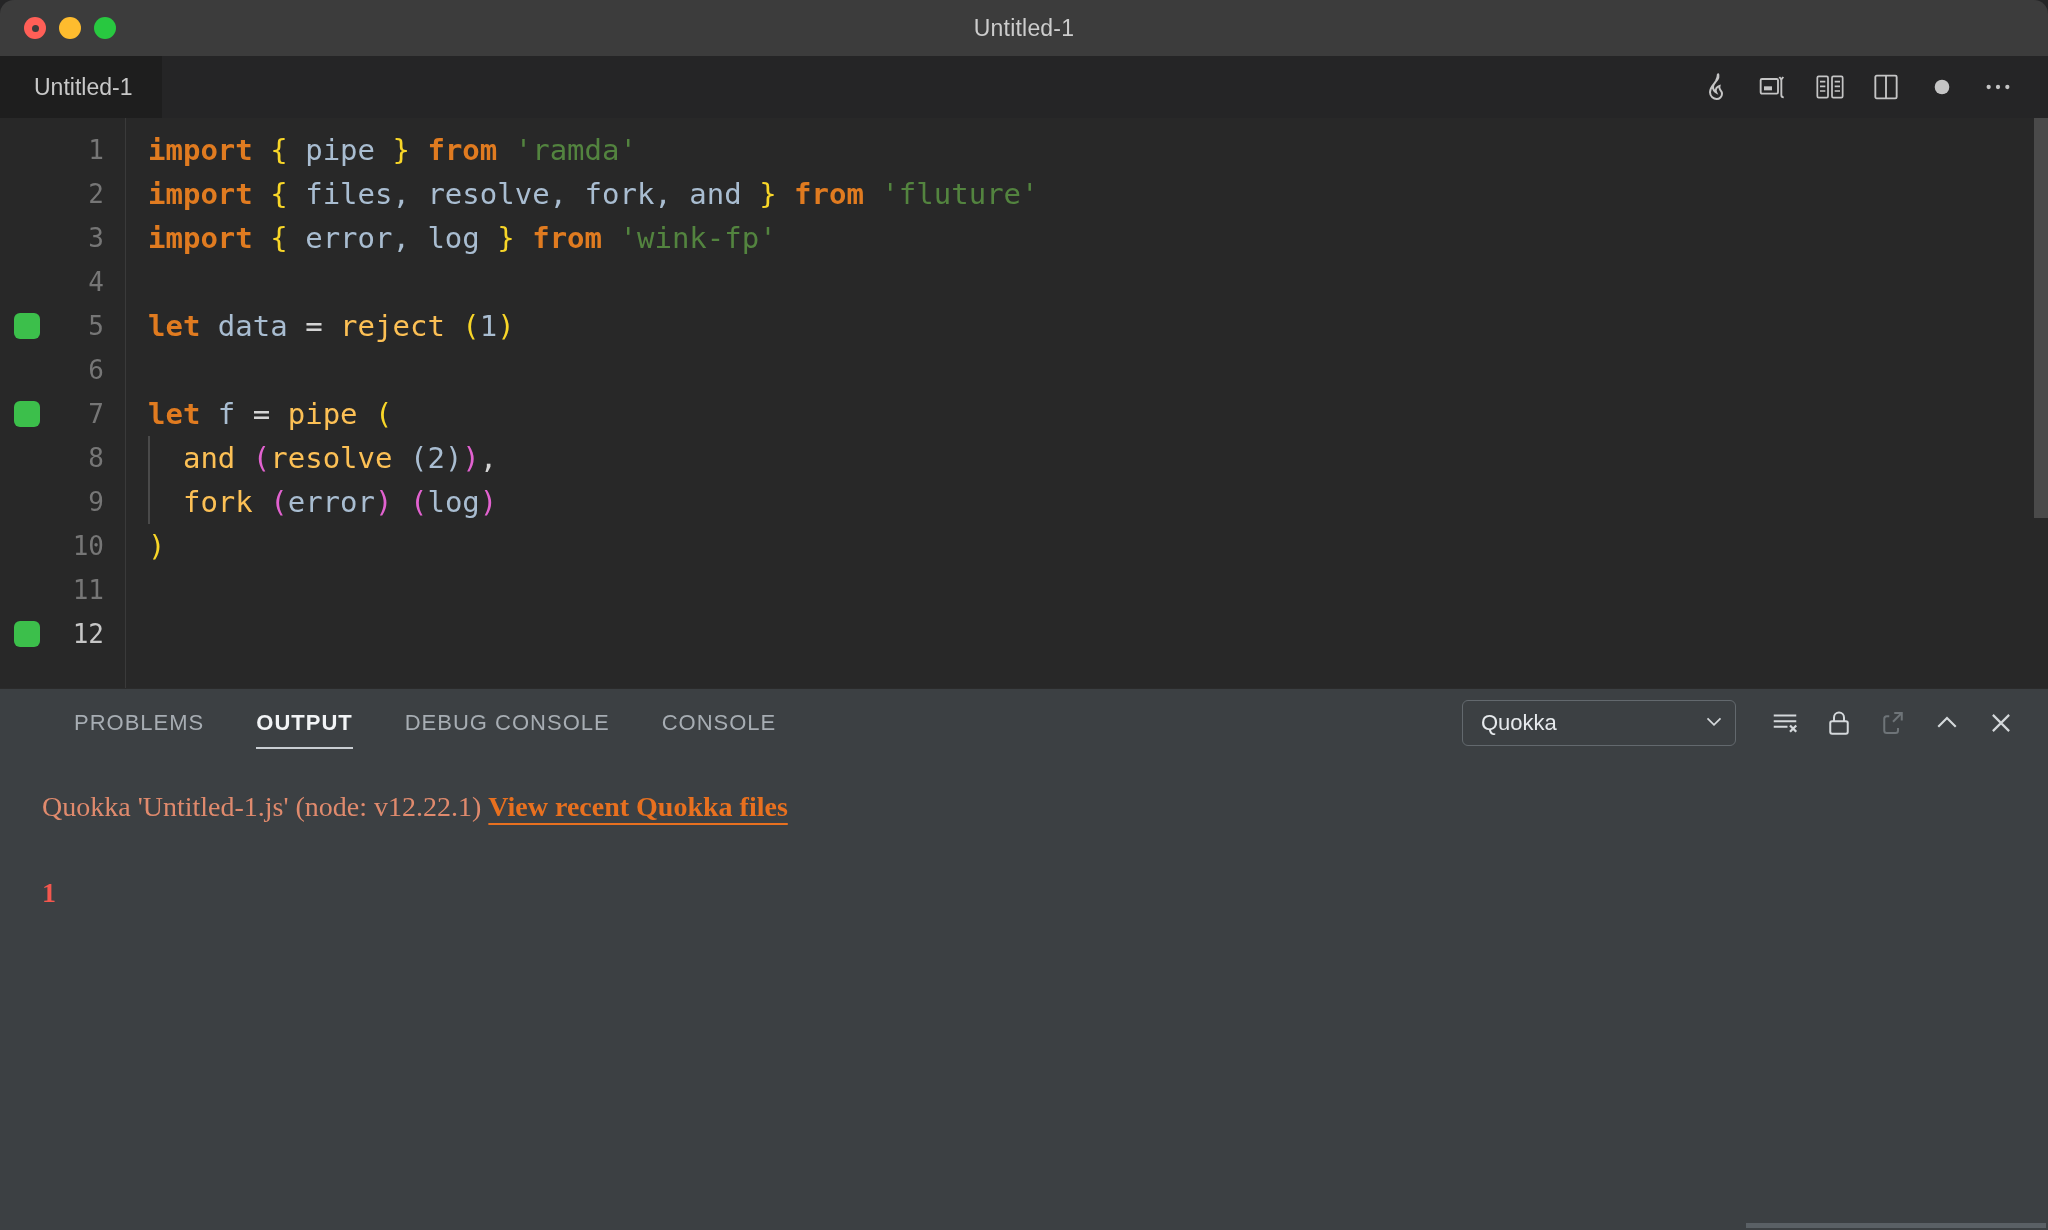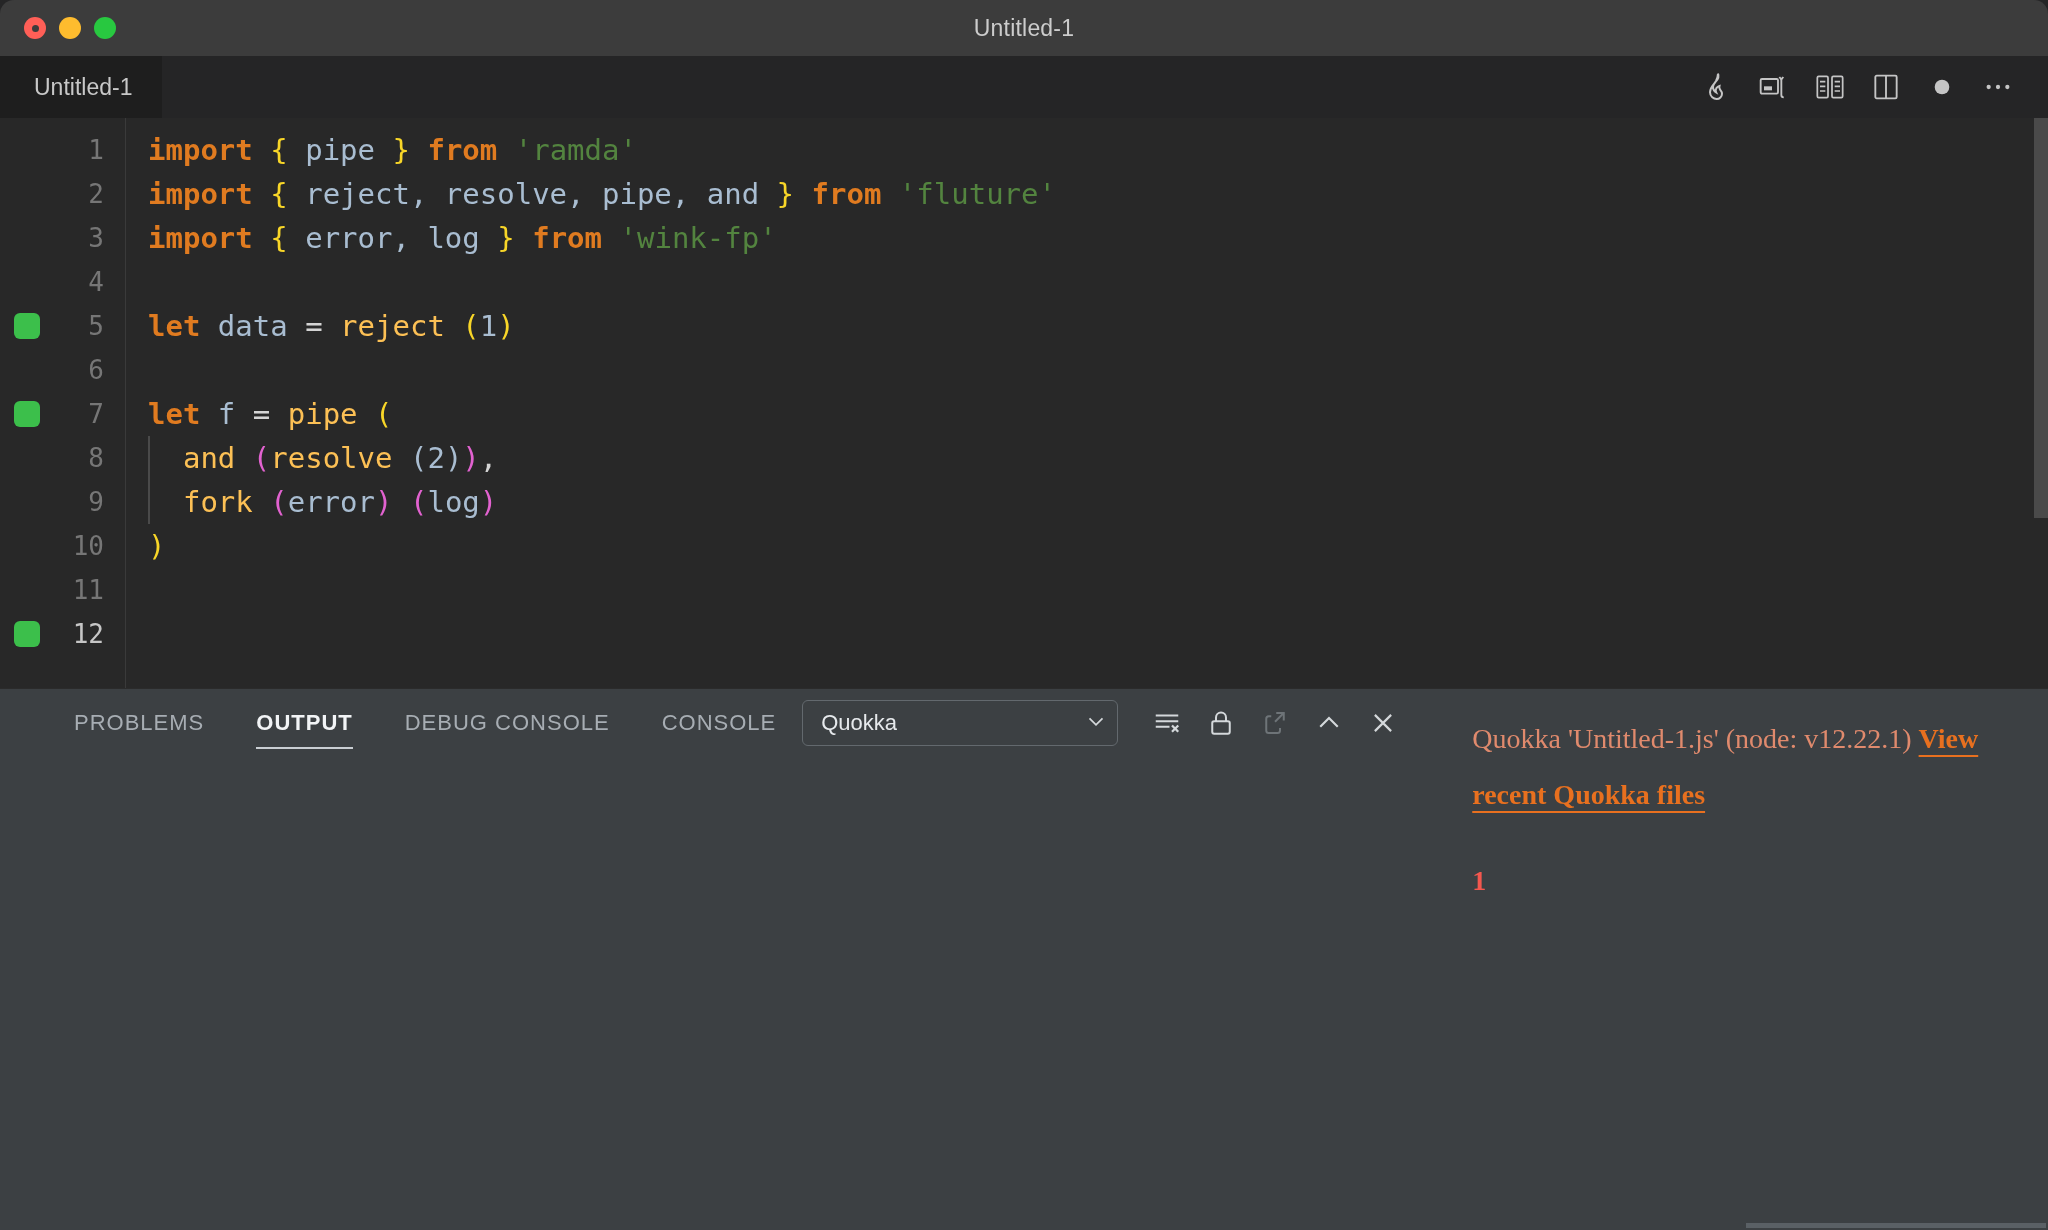--- a/index.html
+++ b/index.html
@@ -146,21 +146,21 @@
     position: absolute; right: 0; top: 0;
     width: 14px; height: 400px;
     background: #4a4a4a;
   }
 
   
   .panel {
     flex: none;
     background: #3c4043;
     border-top: 1px solid #2b2b2b;
-    display: flex; flex-direction: row;
+    display: flex; flex-direction: column;
     height: 542px;
   }
   .panel-header {
     height: 68px;
     display: flex; align-items: center;
     flex: none;
     padding-left: 48px; padding-right: 22px;
   }
   .ptabs { display: flex; align-items: stretch; height: 68px; }
   .ptab {
@@ -171,21 +171,21 @@
     position: relative;
   }
   .ptab.active { color: #f2f4f6; font-weight: bold; }
   .ptab.active::after {
     content: ""; position: absolute;
     left: 26px; right: 26px; bottom: 8px; height: 2px;
     background: #c9ced3;
   }
   .pheader-fill { flex: 1; }
   .select-wrap {
-    width: 316px; height: 46px;
+    width: 274px; height: 46px;
     border: 1px solid #63696e;
     border-radius: 6px;
     background: #3c4043;
     display: flex; align-items: center;
     padding: 0 8px 0 18px;
     margin-right: 24px;
   }
   .select-value {
     flex: 1; font-size: 22px; color: #e6e9ec;
   }
@@ -324,21 +324,21 @@
         <div class="grow">
           <span class="lnum">11</span>
         </div>
         <div class="grow active">
           <span class="qmark"></span>
           <span class="lnum">12</span>
         </div>
       </div>
     <div class="codearea" id="codearea">
         <div class="crow"><span class="code"><span class="kw">import</span><span class="op"> </span><span class="b1">{</span><span class="op"> </span><span class="var">pipe</span><span class="op"> </span><span class="b1">}</span><span class="op"> </span><span class="kw">from</span><span class="op"> </span><span class="str">'ramda'</span></span></div>
-        <div class="crow"><span class="code"><span class="kw">import</span><span class="op"> </span><span class="b1">{</span><span class="op"> </span><span class="var">reject, resolve, pipe, and</span><span class="op"> </span><span class="b1">}</span><span class="op"> </span><span class="kw">from</span><span class="op"> </span><span class="str">'fluture'</span></span></div>
+        <div class="crow"><span class="code"><span class="kw">import</span><span class="op"> </span><span class="b1">{</span><span class="op"> </span><span class="var">files, resolve, fork, and</span><span class="op"> </span><span class="b1">}</span><span class="op"> </span><span class="kw">from</span><span class="op"> </span><span class="str">'fluture'</span></span></div>
         <div class="crow"><span class="code"><span class="kw">import</span><span class="op"> </span><span class="b1">{</span><span class="op"> </span><span class="var">error, log</span><span class="op"> </span><span class="b1">}</span><span class="op"> </span><span class="kw">from</span><span class="op"> </span><span class="str">'wink-fp'</span></span></div>
         <div class="crow"><span class="code"></span></div>
         <div class="crow"><span class="code"><span class="kw">let</span><span class="op"> </span><span class="var">data</span><span class="op"> </span><span class="op">=</span><span class="op"> </span><span class="fn">reject</span><span class="op"> </span><span class="b1">(</span><span class="num">1</span><span class="b1">)</span></span></div>
         <div class="crow"><span class="code"></span></div>
         <div class="crow"><span class="code"><span class="kw">let</span><span class="op"> </span><span class="var">f</span><span class="op"> </span><span class="op">=</span><span class="op"> </span><span class="fn">pipe</span><span class="op"> </span><span class="b1">(</span></span></div>
         <div class="crow"><span class="indent-guide"></span><span class="code"><span class="op">  </span><span class="fn">and</span><span class="op"> </span><span class="b2">(</span><span class="fn">resolve</span><span class="op"> </span><span class="b3">(</span><span class="num">2</span><span class="b3">)</span><span class="b2">)</span><span class="op">,</span></span></div>
         <div class="crow"><span class="indent-guide"></span><span class="code"><span class="op">  </span><span class="fn">fork</span><span class="op"> </span><span class="b2">(</span><span class="var">error</span><span class="b2">)</span><span class="op"> </span><span class="b2">(</span><span class="var">log</span><span class="b2">)</span></span></div>
         <div class="crow"><span class="code"><span class="b1">)</span></span></div>
         <div class="crow"><span class="code"></span></div>
       </div>

